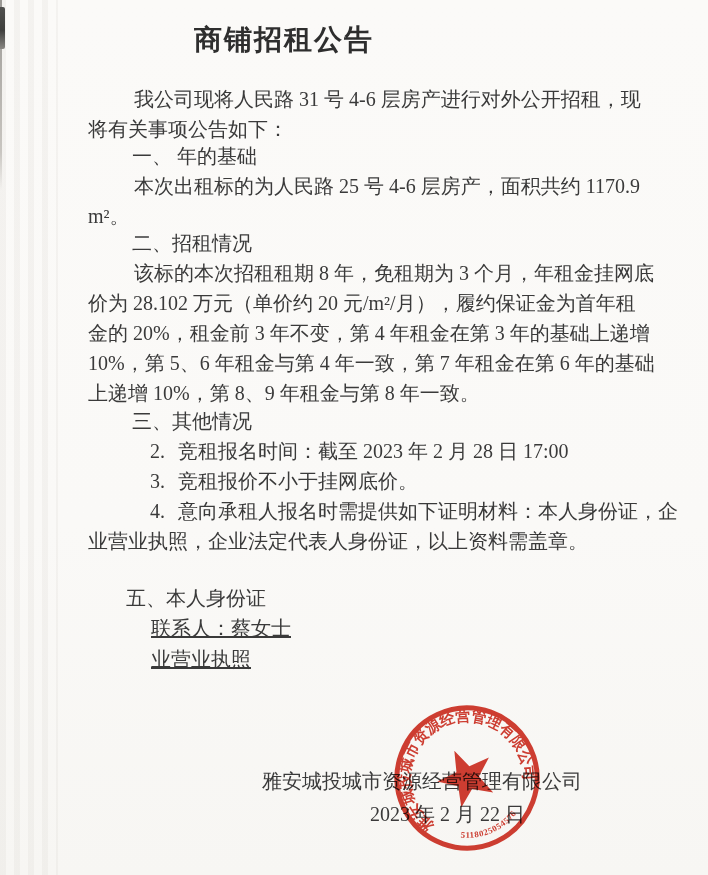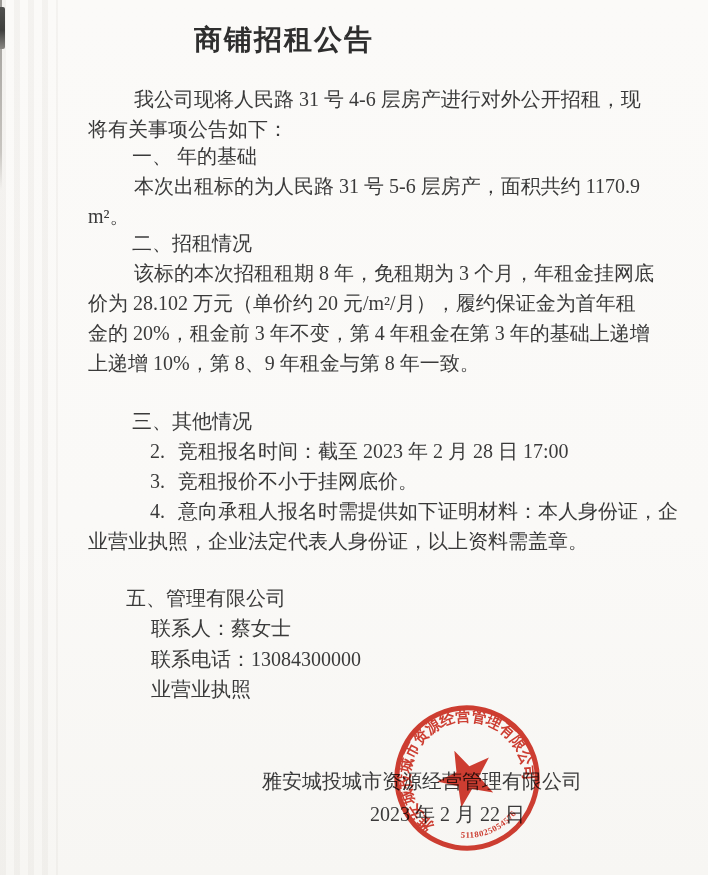--- a/index.html
+++ b/index.html
@@ -33,21 +33,21 @@
     text-align:center; font-size:28px; font-weight:bold;
     letter-spacing:2px; color:#2e2e2e;
   }
   .content { position:absolute; left:64px; top:0; width:581px; }
   .blk { position:absolute; left:0; width:581px;margin-left:24px; }
   .ln { white-space:nowrap; line-height:30px; font-size:20px; }
   .ind-par { padding-left:46px; }   
   .ind-h   { padding-left:44px; }   
   .ind-h5  { padding-left:38px; }   
   .ind-li  { padding-left:62px; }   
-  .ind-ct  { padding-left:63px; }   
+  .ind-ct  { padding-left:63px;text-decoration:underline; }   
   .num { display:inline-block; margin-right:13px; }
   .contacts .ln { line-height:30.7px; }
   .sig-company {
     position:absolute; left:0; top:766px; width:708px;
     text-align:right; padding-right:126px; box-sizing:border-box;
     font-size:20px; line-height:30px; white-space:nowrap;
   }
   .sig-date {
     position:absolute; left:0; top:799px; width:708px;
     text-align:right; padding-right:183px; box-sizing:border-box;
@@ -74,56 +74,56 @@
 
     <div class="blk" style="top:84px">
       <div class="ln ind-par">我公司现将人民路 31 号 4-6 层房产进行对外公开招租，现</div>
       <div class="ln">将有关事项公告如下：</div>
     </div>
 
     <div class="blk" style="top:141px">
       <div class="ln ind-h">一、 年的基础</div>
     </div>
     <div class="blk" style="top:171px">
-      <div class="ln ind-par">本次出租标的为人民路 31 号 5-6 层房产，面积共约 1170.9</div>
+      <div class="ln ind-par">本次出租标的为人民路 25 号 4-6 层房产，面积共约 1170.9</div>
       <div class="ln">m²。</div>
     </div>
 
     <div class="blk" style="top:228px">
       <div class="ln ind-h">二、招租情况</div>
     </div>
     <div class="blk" style="top:258px">
       <div class="ln ind-par">该标的本次招租租期 8 年，免租期为 3 个月，年租金挂网底</div>
       <div class="ln">价为 28.102 万元（单价约 20 元/m²/月），履约保证金为首年租</div>
       <div class="ln">金的 20%，租金前 3 年不变，第 4 年租金在第 3 年的基础上递增</div>
+      <div class="ln">10%，第 5、6 年租金与第 4 年一致，第 7 年租金在第 6 年的基础</div>
       <div class="ln">上递增 10%，第 8、9 年租金与第 8 年一致。</div>
     </div>
 
     <div class="blk" style="top:406px">
       <div class="ln ind-h">三、其他情况</div>
     </div>
     <div class="blk" style="top:436px">
       <div class="ln ind-li">
         <span class="num">2.</span><span>竞租报名时间：截至 2023 年 2 月 28 日 17:00</span>
       </div>
       <div class="ln ind-li">
         <span class="num">3.</span><span>竞租报价不小于挂网底价。</span>
       </div>
       <div class="ln ind-li">
         <span class="num">4.</span><span>意向承租人报名时需提供如下证明材料：本人身份证，企</span>
       </div>
       <div class="ln">业营业执照，企业法定代表人身份证，以上资料需盖章。</div>
     </div>
 
     <div class="blk" style="top:583px">
-      <div class="ln ind-h5">五、管理有限公司</div>
+      <div class="ln ind-h5">五、本人身份证</div>
     </div>
     <div class="blk contacts" style="top:613px">
       <div class="ln ind-ct">联系人：蔡女士</div>
-      <div class="ln ind-ct">联系电话：13084300000</div>
       <div class="ln ind-ct">业营业执照</div>
     </div>
 
   </div>
 
   <div class="sig-company">雅安城投城市资源经营管理有限公司</div>
   <div class="sig-date">2023 年 2 月 22 日</div>
 
   <svg class="seal" viewBox="0 0 150 150" aria-hidden="true">
     <g transform="rotate(-25 75 75)" fill="#cf2e21" stroke="none">

